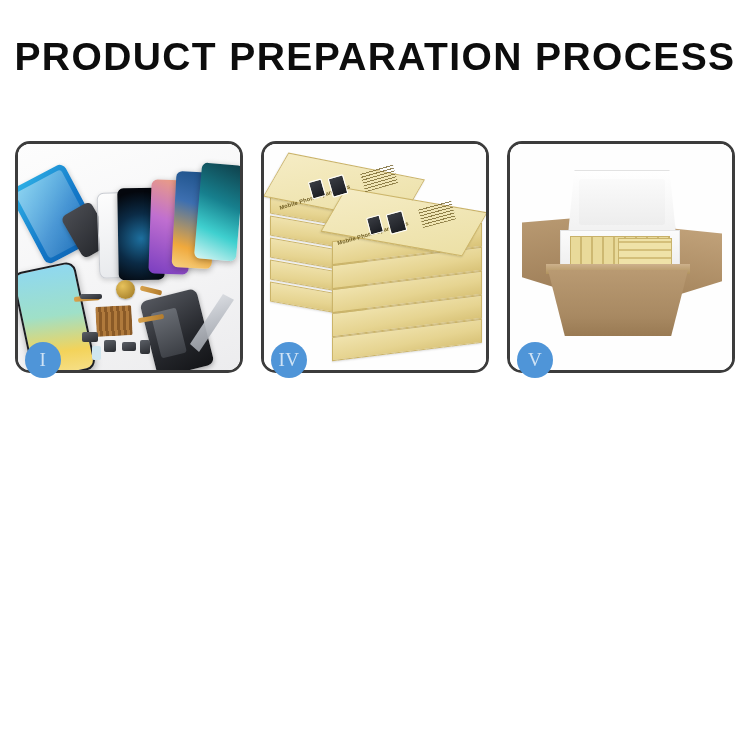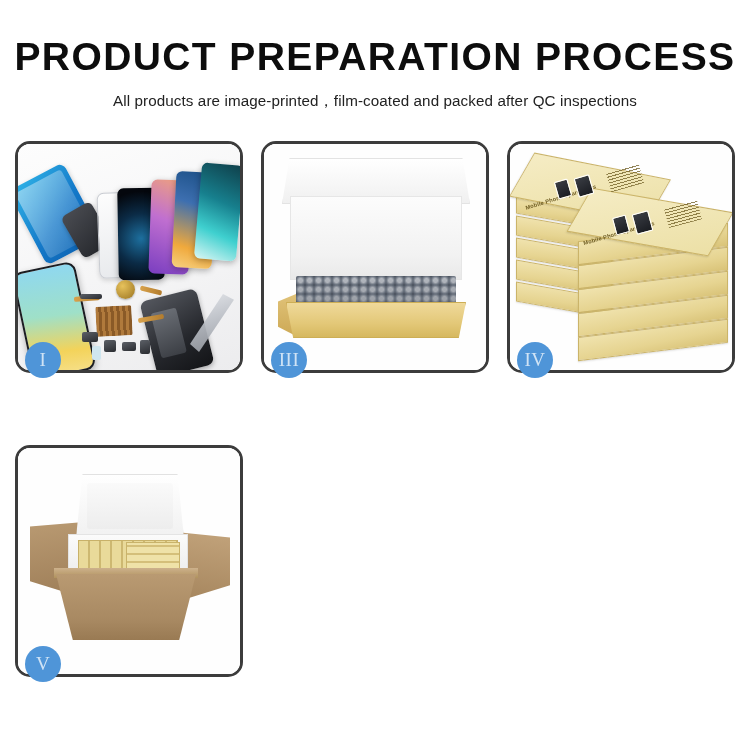--- a/index.html
+++ b/index.html
@@ -346,21 +346,20 @@
     opacity:.85;
   }
 </style>
 </head>
 <body>
 
 <div class="page">
 
   <div class="header">
     <div class="title">PRODUCT PREPARATION PROCESS</div>
-    <div class="subtitle">All products are image-printed，film-coated and packed after QC inspections</div>
   </div>
 
   <div class="grid">
 
     <div class="panel">
       <div class="panel-inner">
         <div class="scene-parts">
           <div class="ph blue-flat"></div>
           <div class="ph dark-small"></div>
           <div class="ph glass"></div>
@@ -381,32 +380,20 @@
           <div class="part-dot" style="left:104px;top:198px;width:14px;height:9px;"></div>
           <div class="part-dot" style="left:74px;top:202px;width:9px;height:14px;background:#cfe6ef;"></div>
           <div class="part-dot" style="left:122px;top:196px;width:10px;height:14px;"></div>
           <div class="tweezer"></div>
         </div>
       </div>
       <div class="badge">I</div>
     </div>
 
 
-    <div class="panel">
-      <div class="panel-inner">
-        <div class="scene-openbox">
-          <div class="ob-lid"></div>
-          <div class="ob-foam"></div>
-          <div class="ob-grey"></div>
-          <div class="ob-side"></div>
-          <div class="ob-front"></div>
-        </div>
-      </div>
-      <div class="badge">III</div>
-    </div>
 
     <div class="panel">
       <div class="panel-inner">
         <div class="scene-stack">
 
           <div class="sbox" style="left:6px;top:58px;width:96px;height:20px;transform:skewY(10deg);"></div>
           <div class="sbox" style="left:6px;top:80px;width:96px;height:20px;transform:skewY(10deg);"></div>
           <div class="sbox" style="left:6px;top:102px;width:96px;height:20px;transform:skewY(10deg);"></div>
           <div class="sbox" style="left:6px;top:124px;width:96px;height:20px;transform:skewY(10deg);"></div>
           <div class="sbox" style="left:6px;top:146px;width:96px;height:20px;transform:skewY(10deg);"></div>

